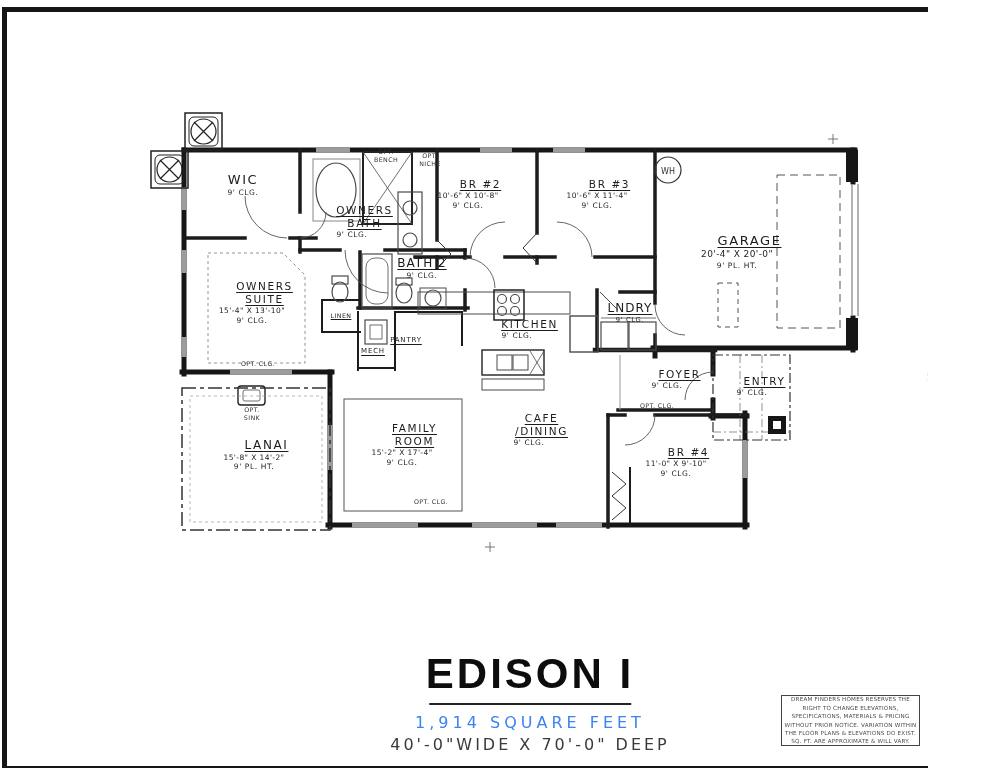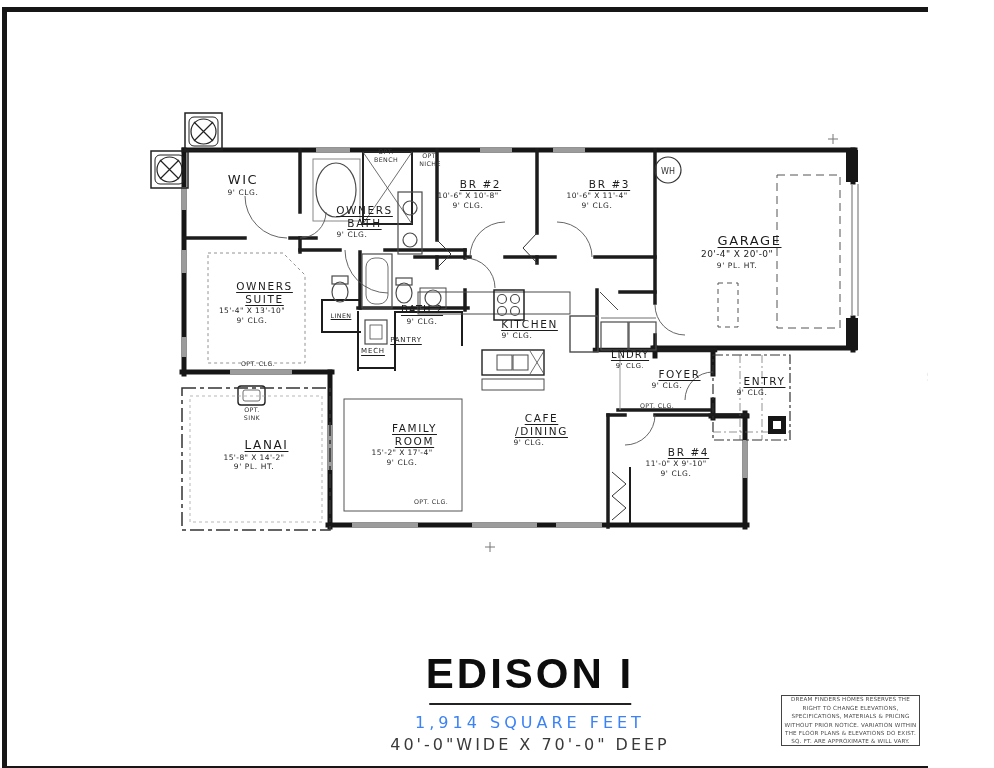--- a/index.html
+++ b/index.html
@@ -3,21 +3,21 @@
 <meta charset="utf-8">
 <style>
   html,body{margin:0;padding:0;background:#fff;}
   #page{position:relative;width:928px;height:768px;background:#ffffff;overflow:hidden;
         font-family:"DejaVu Sans",sans-serif;color:#1a1a1a;}
   #frame{position:absolute;left:2px;top:7px;width:982px;height:754px;border:5px solid #161616;pointer-events:none;}
   #plan-svg{position:absolute;left:0;top:0;width:994px;height:768px;}
   .lbl{position:absolute;text-align:center;transform:translateX(-50%);line-height:1.25;white-space:nowrap;color:#1c1c1c;}
   .nm{font-size:10.5px;letter-spacing:1.6px;text-decoration:underline;text-underline-offset:2px;padding-left:25px;}
   .nm2{font-size:13px;letter-spacing:1.6px;}
-  .md{font-size:10px;letter-spacing:1px;text-decoration:underline;text-underline-offset:2px;margin-top:48px;}
+  .md{font-size:12px;letter-spacing:1px;text-decoration:underline;text-underline-offset:2px;}
   .sm{font-size:7px;letter-spacing:.8px;text-decoration:underline;text-underline-offset:1.5px;}
   .dim{font-size:7.5px;letter-spacing:.4px;}
   .sub{font-size:7.5px;letter-spacing:.6px;}
   .tiny{font-size:6.3px;letter-spacing:.4px;line-height:1.3;}
   #title-block{position:absolute;left:530px;top:650px;transform:translateX(-50%);text-align:center;}
   #title-name{font-family:"Liberation Sans",sans-serif;font-weight:900;font-size:42px;letter-spacing:3px;color:#0d0d0d;}
   #title-rule{width:202px;height:2px;background:#222;margin:5px auto 8px auto;}
   #title-sqft{font-size:16px;letter-spacing:4px;color:#3b82f6;}
   #title-dims{font-size:16px;letter-spacing:3px;color:#3a3a3a;margin-top:3px;}
   #disclaimer-box{position:absolute;left:781px;top:695px;width:139px;height:51px;border:1px solid #444;

